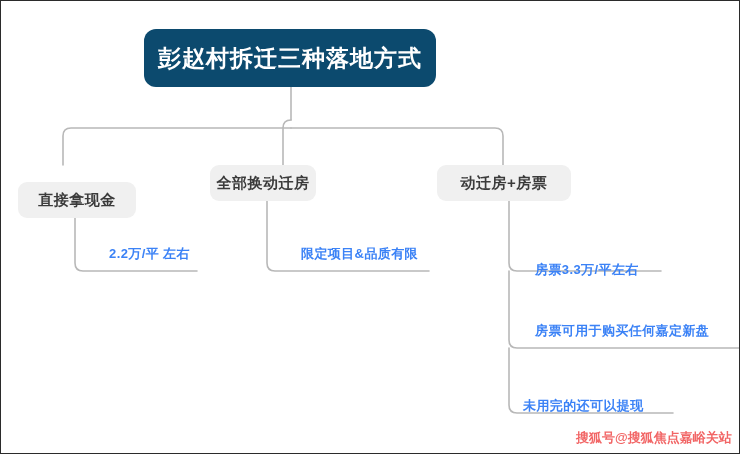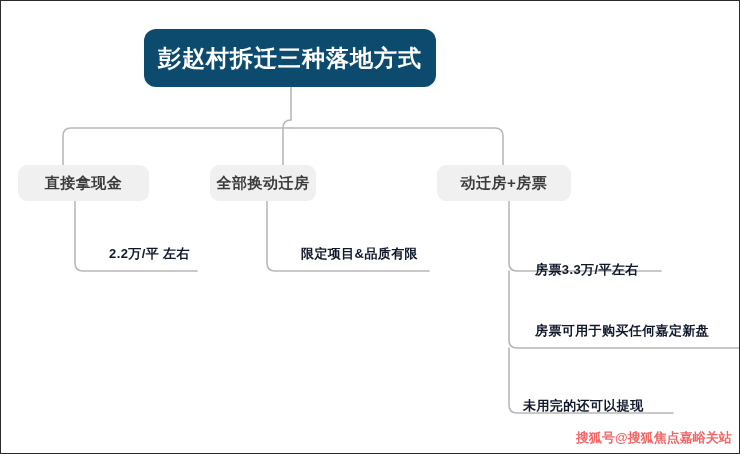--- a/index.html
+++ b/index.html
@@ -50,27 +50,27 @@
   }
   .node-branch {
     height: 36px;
     background: #f0f0f0;
     color: #3b3b3b;
     border-radius: 9px;
     font-size: 15px;
     font-weight: 700;
     letter-spacing: 0.5px;
   }
-  #branch-0 { left: 17px;  top: 164px; width: 131px; }
+  #branch-0 { left: 17px;  top: 181px; width: 118px; }
   #branch-1 { left: 209px; top: 164px; width: 106px; }
   #branch-2 { left: 436px; top: 164px; width: 134px; }
 
   .leaf {
     position: absolute;
-    color: #0f172a;
+    color: #3b82f6;
     font-size: 13px;
     font-weight: 700;
     letter-spacing: 0.4px;
     white-space: nowrap;
   }
   #leaf-0-0 { left: 108px; top: 244px; }
   #leaf-1-0 { left: 300px; top: 244px; }
   #leaf-2-0 { left: 534px; top: 260px; }
   #leaf-2-1 { left: 534px; top: 321px; }
   #leaf-2-2 { left: 522px; top: 396px; }

